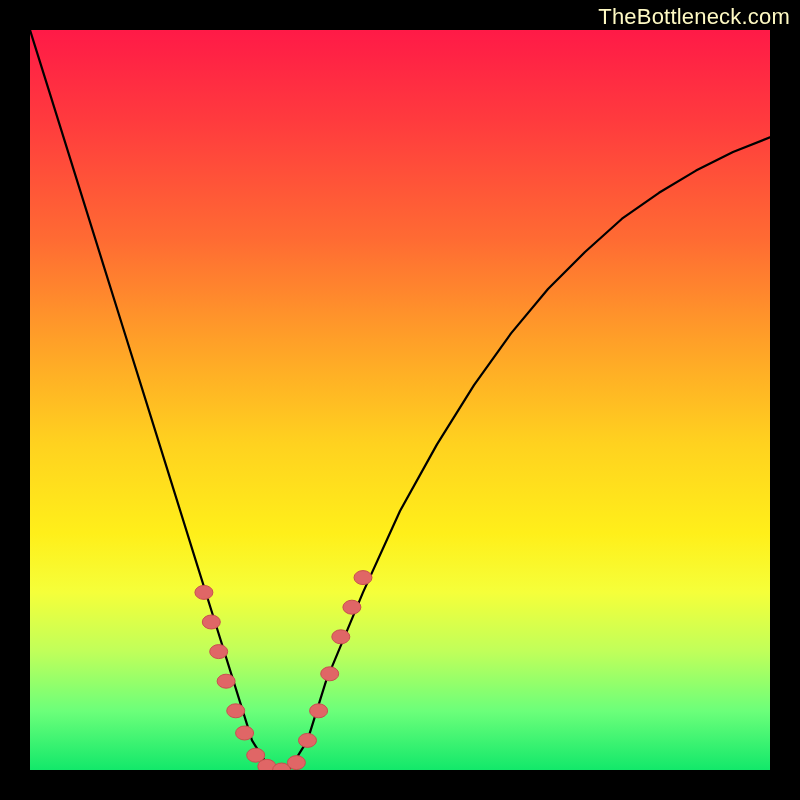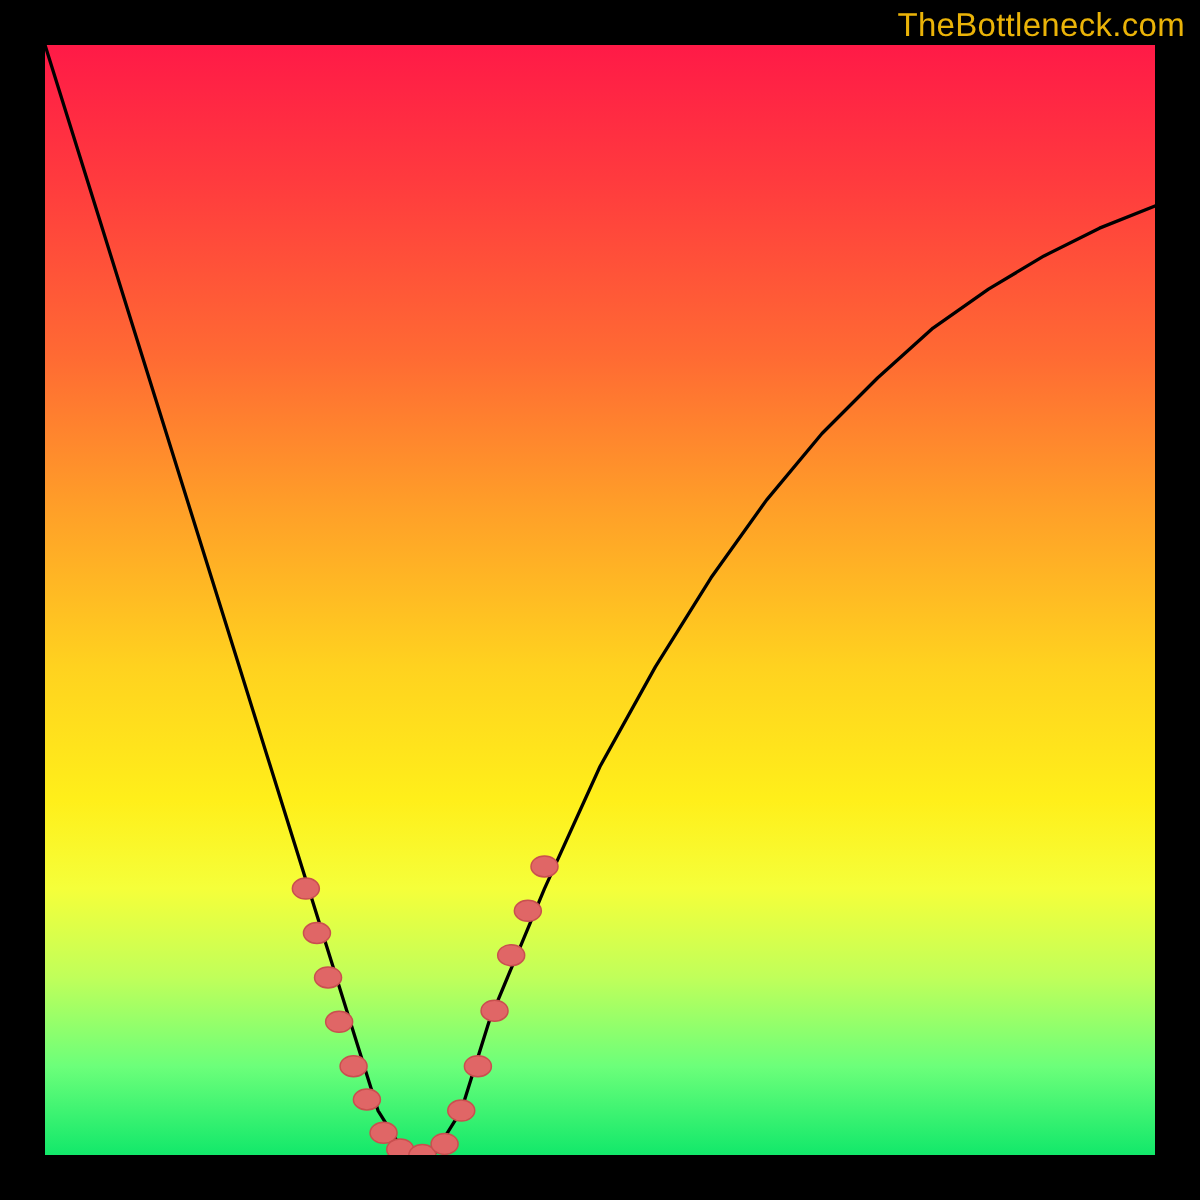--- a/index.html
+++ b/index.html
@@ -36,21 +36,21 @@
       #6cff7a 92%,
       #12e86a 100%
     );
   }
   .watermark {
     position: absolute;
     top: 4px;
     right: 10px;
     font-size: 22px;
     font-weight: 500;
-    color: #eab308;
+    color: #fef9c3;
     letter-spacing: 0.2px;
     user-select: none;
   }
   svg.curve {
     position: absolute;
     left: 0;
     top: 0;
     width: 740px;
     height: 740px;
   }

